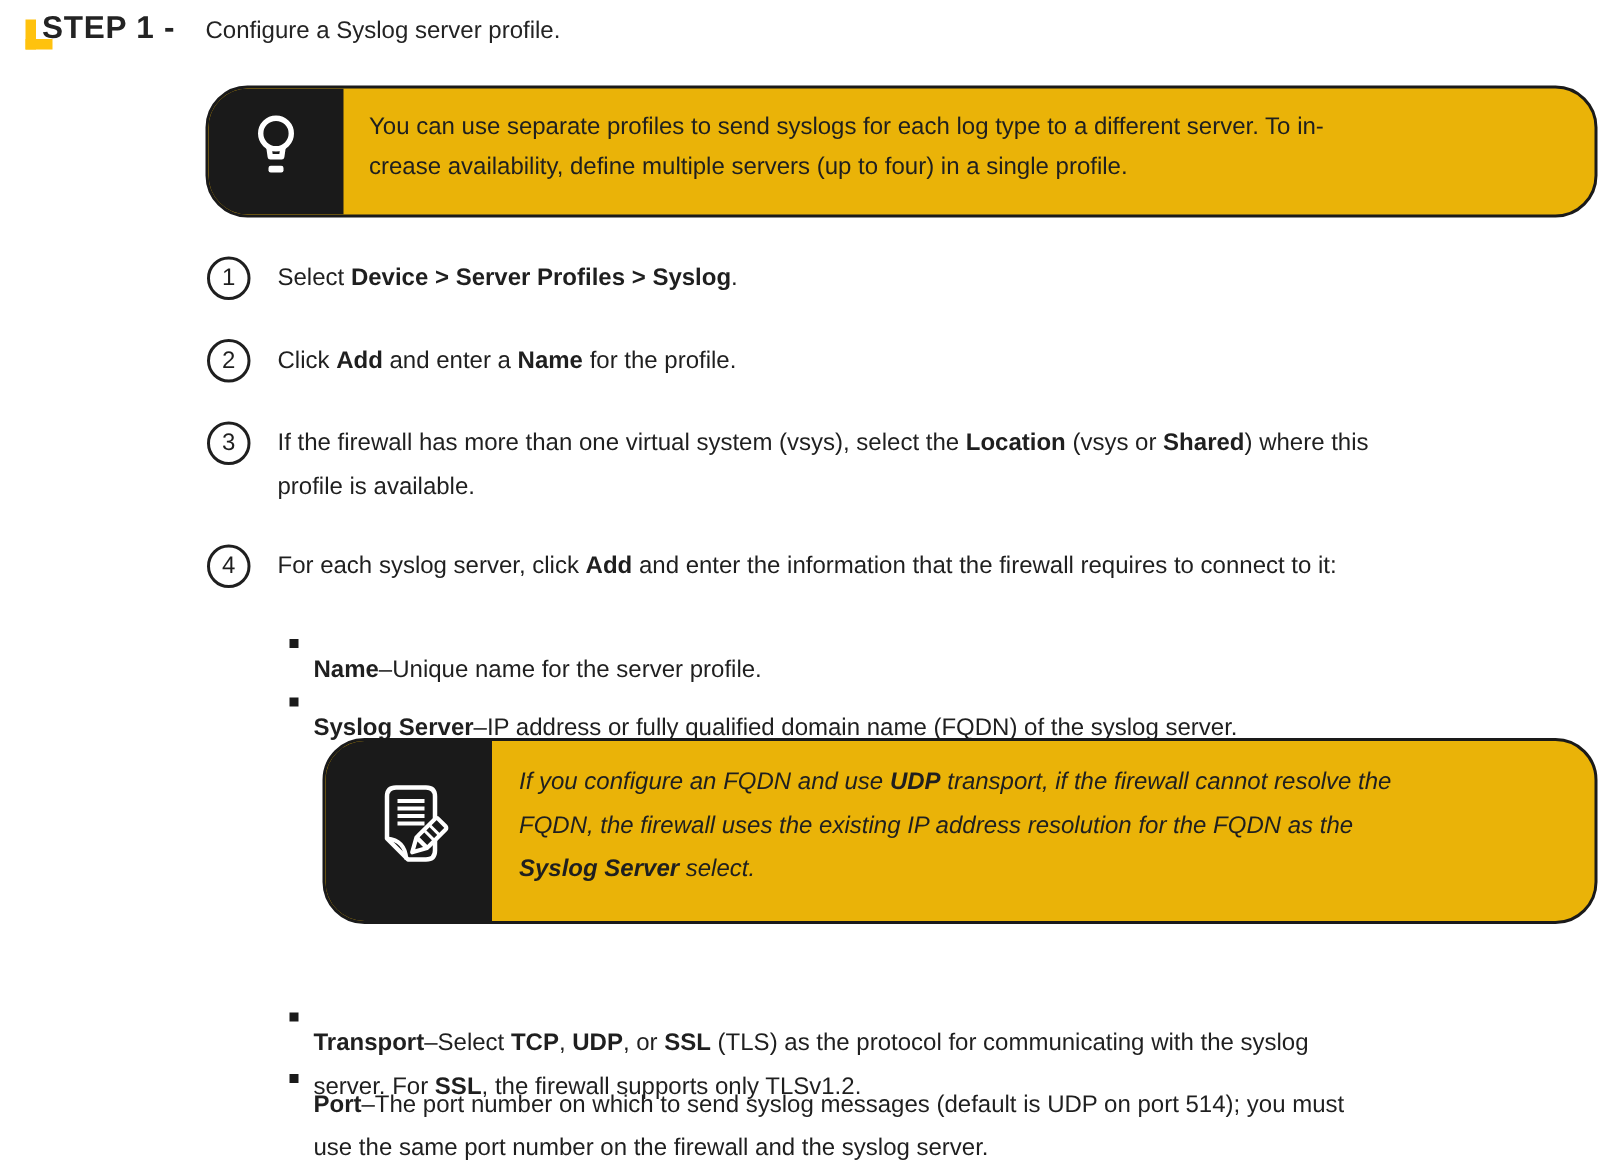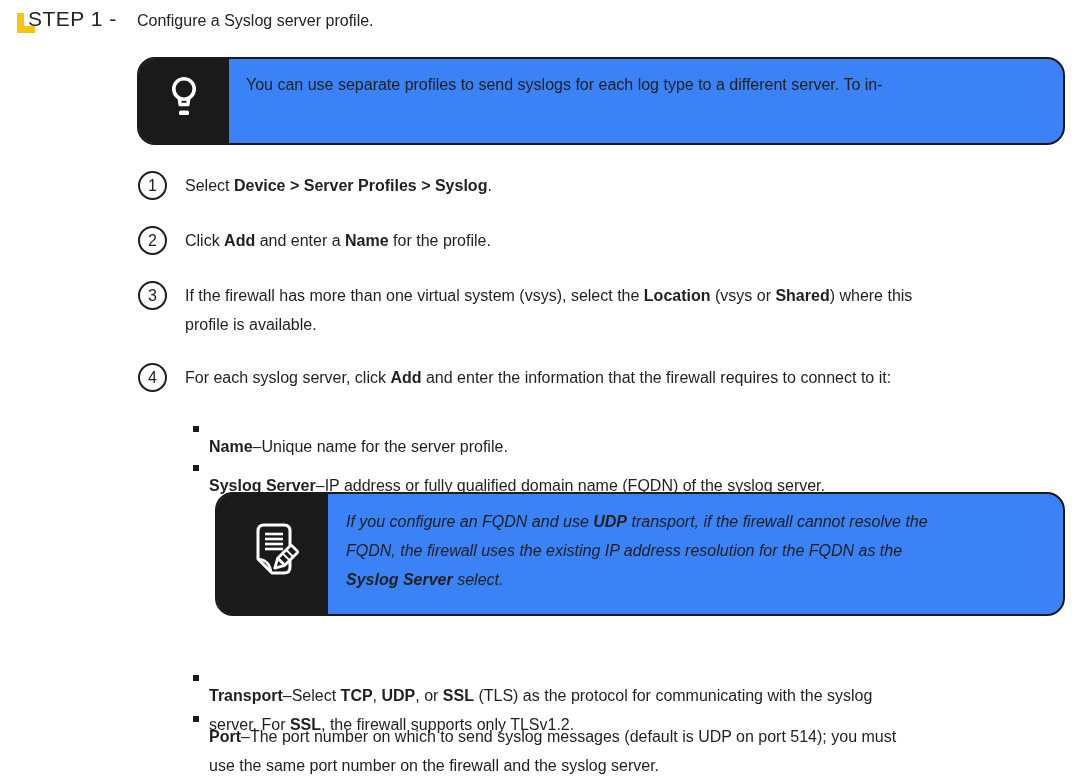--- a/index.html
+++ b/index.html
@@ -17,34 +17,34 @@
   }
   
   .bracket{
     position:absolute;left:17px;top:13px;
     width:18px;height:20px;
     border-left:7px solid var(--accent);
     border-bottom:7px solid var(--accent);
   }
   .step-label{
     position:absolute;left:28px;top:7px;
-    font-size:21px;font-weight:400;letter-spacing:.5px;
+    font-size:21px;font-weight:700;letter-spacing:.5px;
     color:#232323;
   }
   .step-title{
     position:absolute;left:137px;top:12px;
     font-size:16px;color:#232323;
   }
   
   .callout{
     position:absolute;
     display:flex;
     border:2px solid #1a1a1a;
-    border-radius:18px;
-    background:#3b82f6;
+    border-radius:28px;
+    background:#eab308;
     overflow:hidden;
   }
   .callout-icon-panel{
     flex:none;
     background:#1a1a1a;
     display:flex;align-items:center;justify-content:center;
   }
   .callout-text{
     font-size:16px;
     white-space:nowrap;
@@ -110,21 +110,21 @@
 <div class="callout tipbox">
   <div class="callout-icon-panel">
     <span>
       <svg width="30" height="46" viewBox="0 0 30 46" aria-hidden="true">
         <circle cx="15" cy="13" r="10.2" fill="none" stroke="#ffffff" stroke-width="3.6"></circle>
         <path d="M10.2 21.5 L11.2 28.5 H18.8 L19.8 21.5" fill="none" stroke="#ffffff" stroke-width="3.6" stroke-linejoin="round"></path>
         <rect x="10" y="34.5" width="10" height="4.5" rx="1.5" fill="#ffffff"></rect>
       </svg>
     </span>
   </div>
-  <div class="callout-text"><span>You can use separate profiles to send syslogs for each log type to a different server. To in-</span><br></div>
+  <div class="callout-text"><span>You can use separate profiles to send syslogs for each log type to a different server. To in-</span><br><span>crease availability, define multiple servers (up to four) in a single profile.</span></div>
 </div>
 
 <div class="step s1">
   <div class="step-num">1</div>
   <div class="step-text"><span>Select </span><span class="bold">Device &gt; Server Profiles &gt; Syslog</span><span>.</span></div>
 </div>
 
 <div class="step s2">
   <div class="step-num">2</div>
   <div class="step-text"><span>Click </span><span class="bold">Add</span><span> and enter a </span><span class="bold">Name</span><span> for the profile.</span></div>

